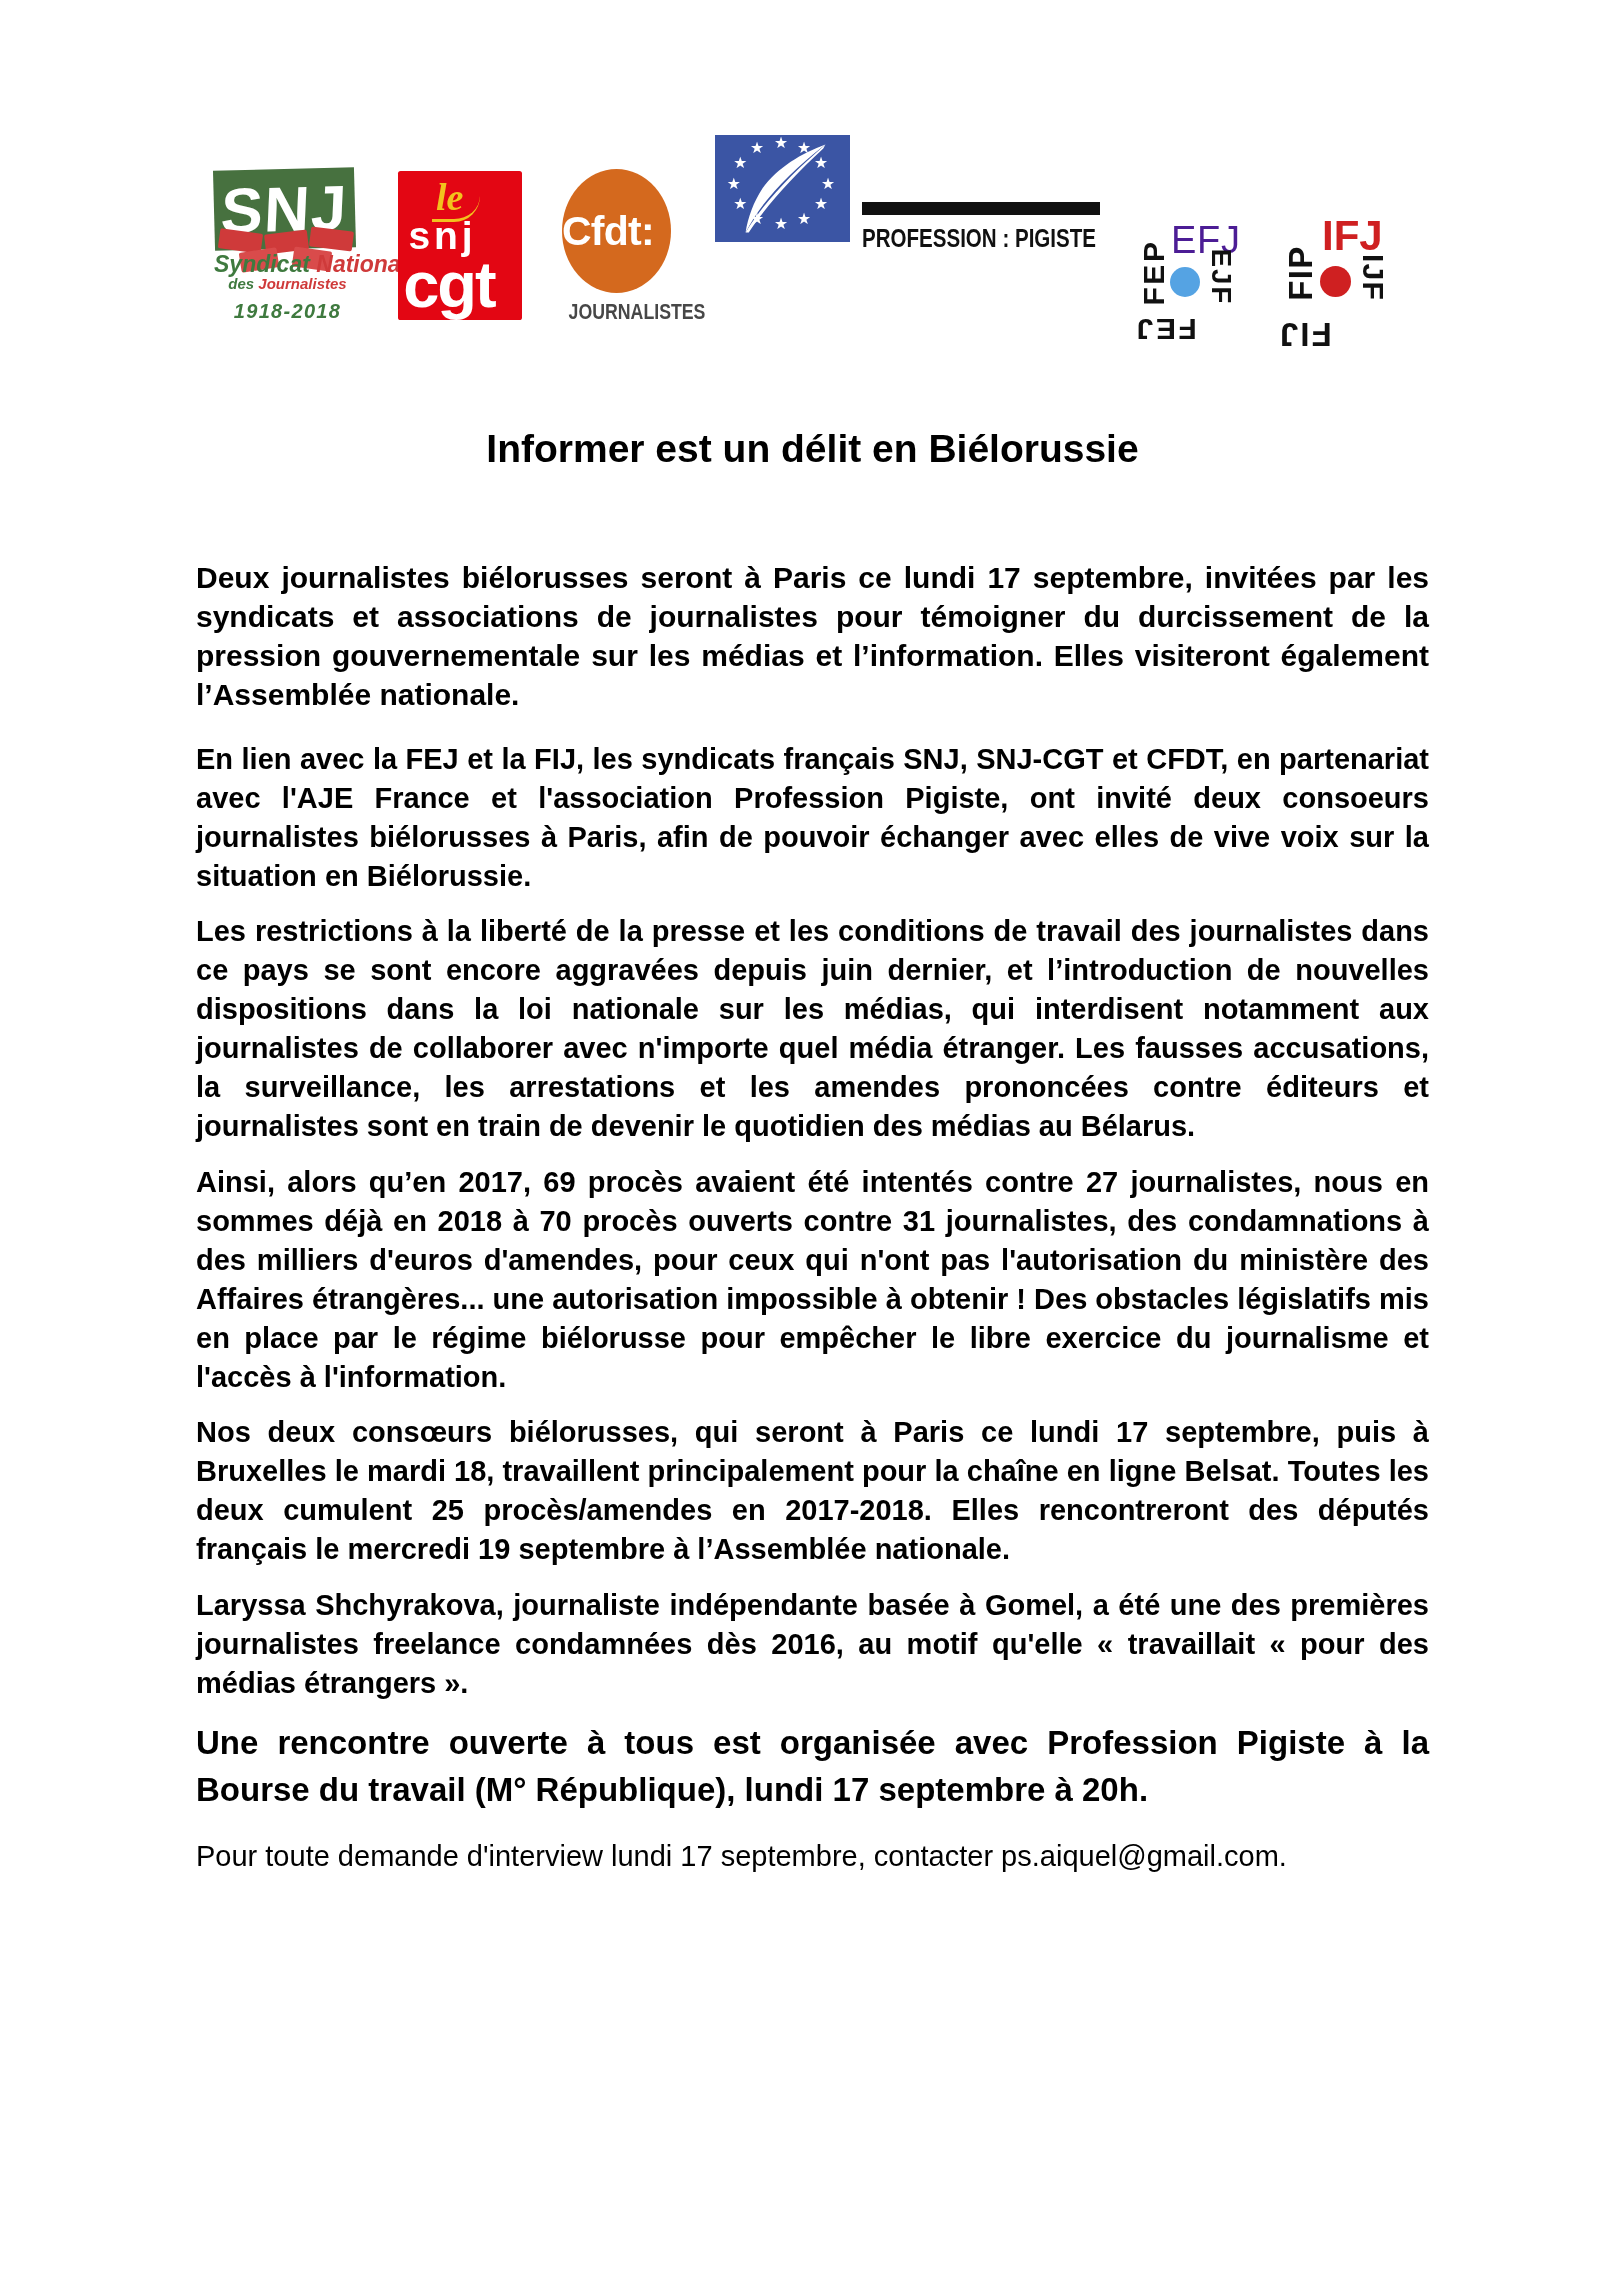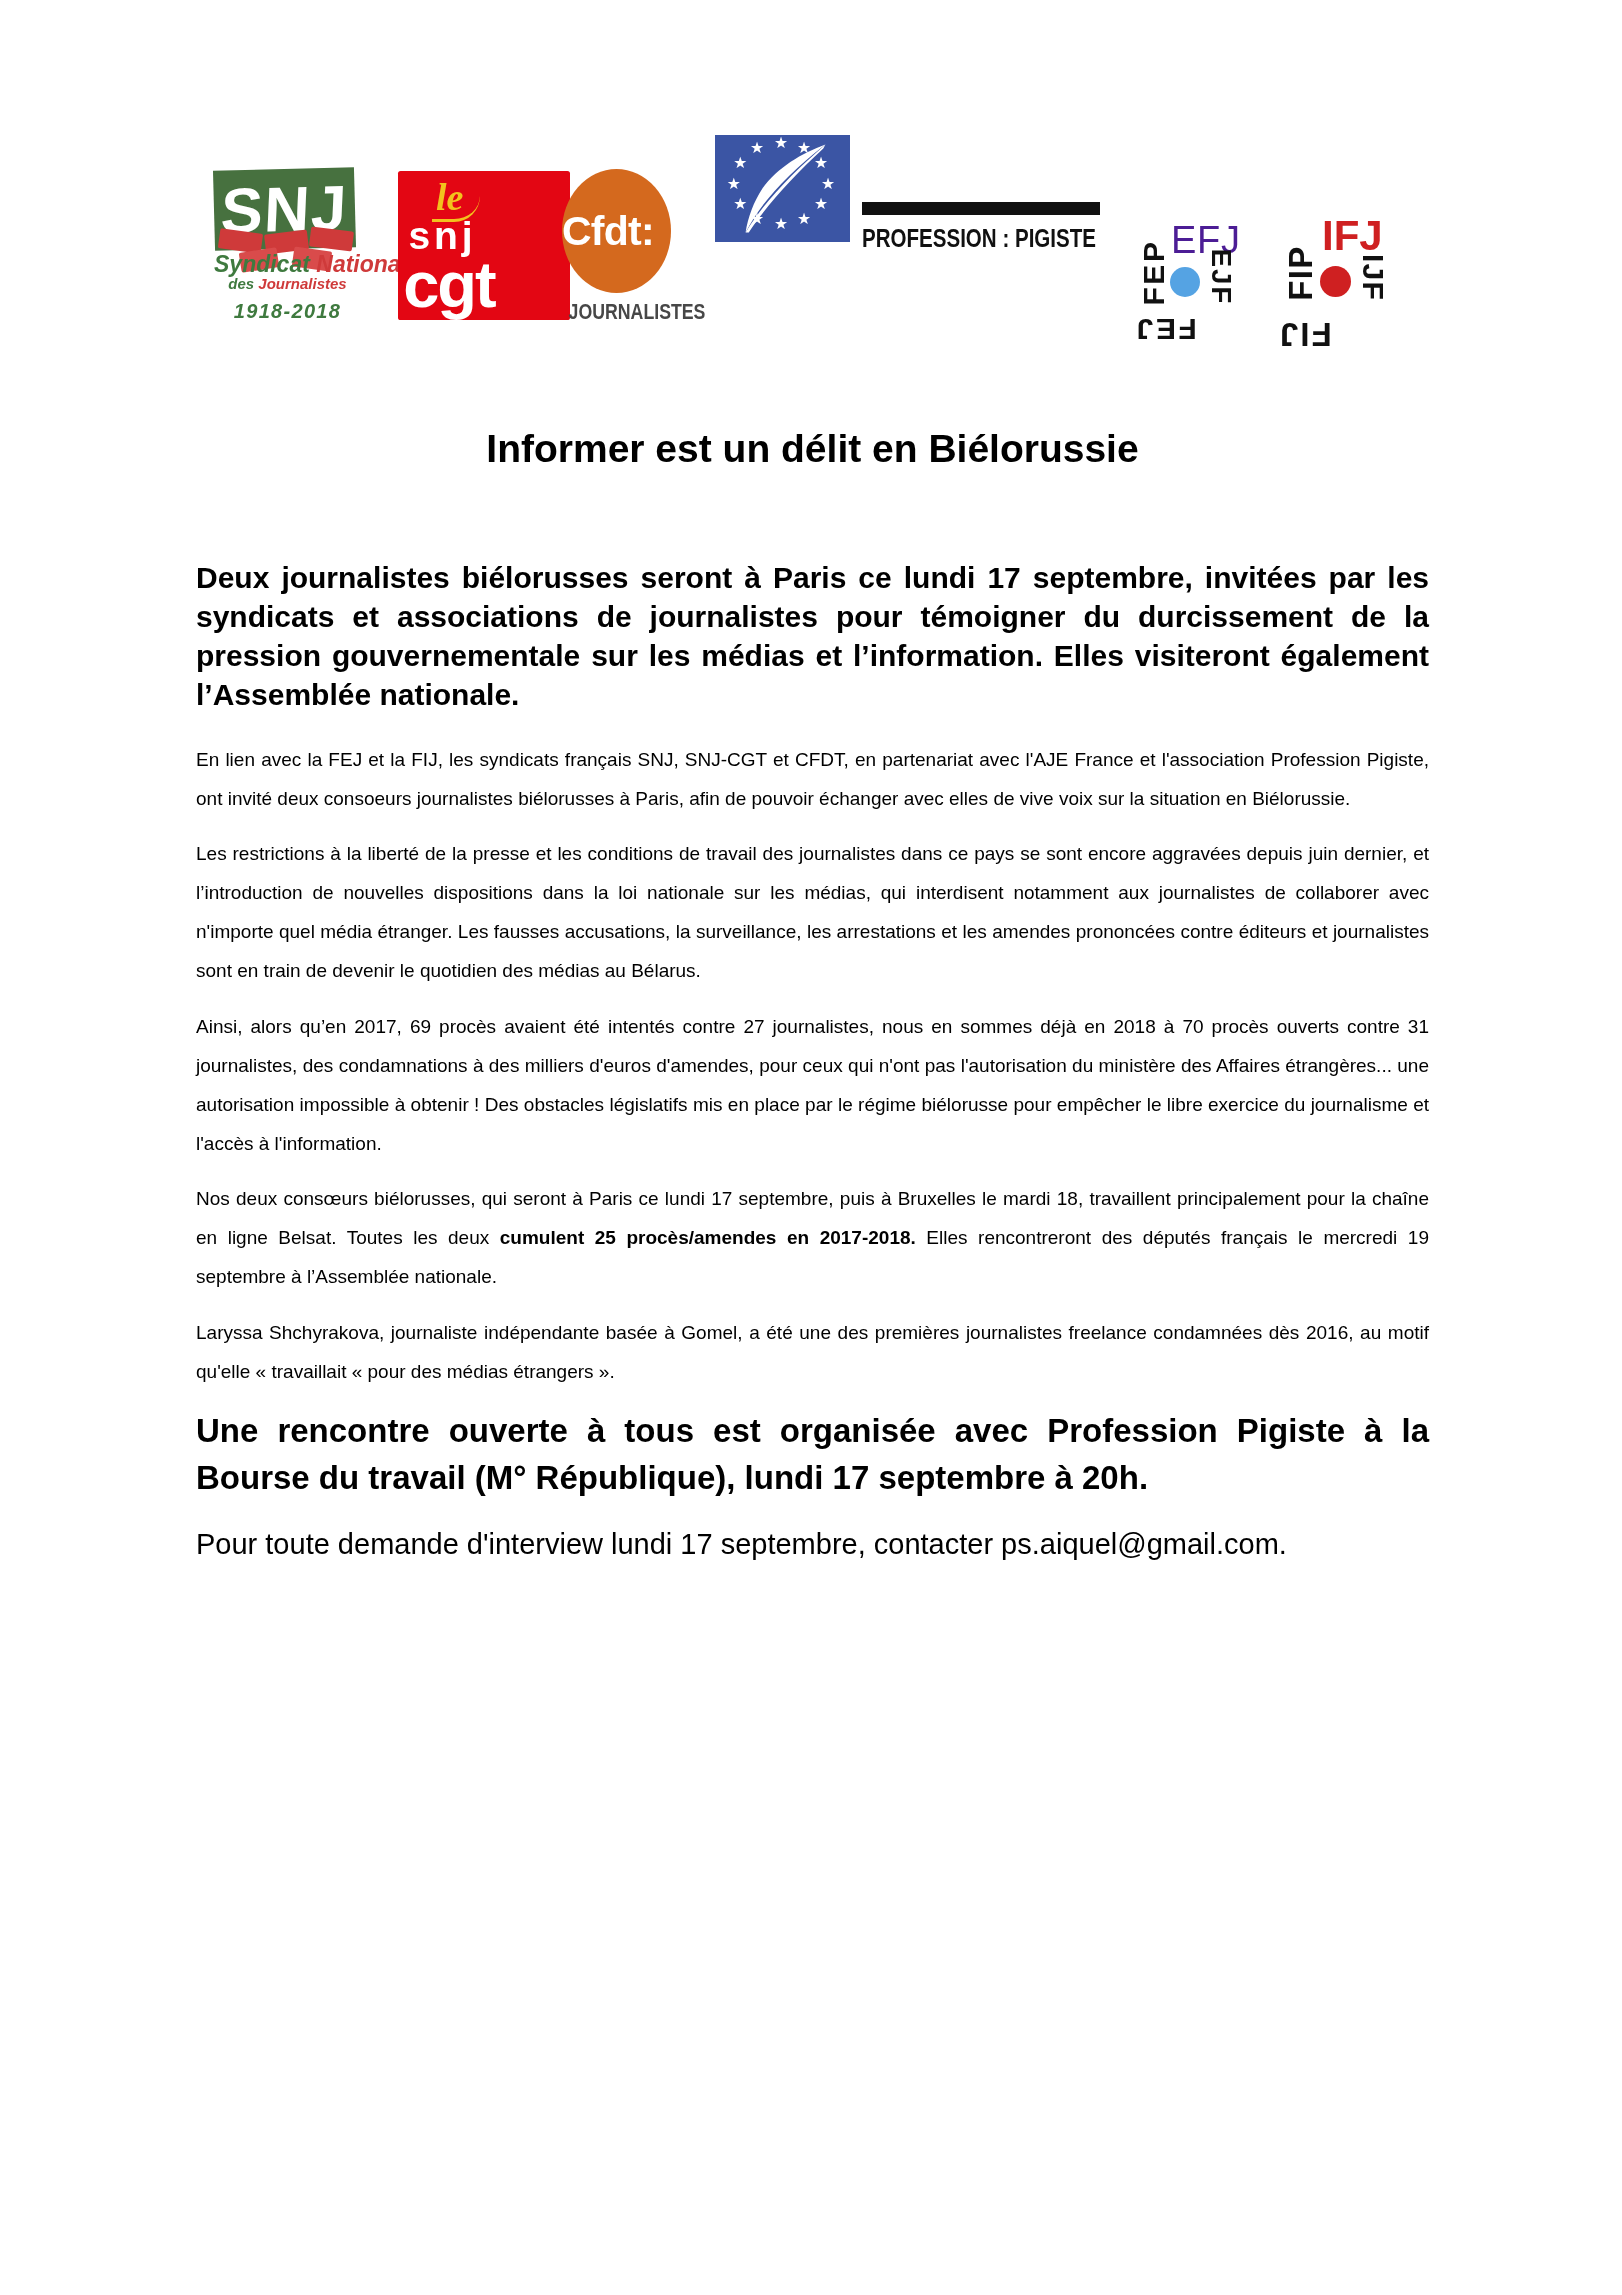--- a/index.html
+++ b/index.html
@@ -19,21 +19,21 @@
   .s2{left:51px;top:63px;width:43px;transform:rotate(-7deg);}
   .s3{left:96px;top:60px;width:43px;transform:rotate(7deg);}
   .s4{left:26px;top:81px;width:38px;transform:rotate(-9deg);background:#d94b4b;}
   .s5{left:79px;top:80px;width:38px;transform:rotate(8deg);background:#d94b4b;}
   .snj-script{position:absolute;left:0;width:147px;text-align:center;font-style:italic;font-weight:700;white-space:nowrap;}
   .snj-l1{top:82px;font-size:23px;}
   .snj-l2{top:106px;font-size:15px;}
   .snj-years{top:131px;font-size:20px;letter-spacing:1.3px;}
   .g{color:#3f7a3f;} .r{color:#cf3a3a;}
   
-  .logo-cgt{left:398px;top:171px;width:140px;height:149px;background:#e30613;border-radius:2.6px;padding-left:32px;}
+  .logo-cgt{left:398px;top:171px;width:124px;height:149px;background:#e30613;border-radius:2.6px;}
   .cgt-le{position:absolute;left:34px;top:3.9px;color:#f2c21d;font-family:"Liberation Serif","DejaVu Serif",serif;font-style:italic;font-weight:700;font-size:38px;border-bottom:3.3px solid #f2c21d;padding:0 17px 0 3.9px;border-radius:0 0 26px 0;}
   .cgt-snj{position:absolute;left:10.5px;top:43px;color:#fff;font-weight:700;font-size:39px;letter-spacing:3.9px;}
   .cgt-cgt{position:absolute;left:5.2px;top:76px;color:#fff;font-weight:800;font-size:65px;letter-spacing:-2px;}
   
   .logo-cfdt{left:558px;top:169px;width:118px;height:157px;}
   .cfdt-circle{position:absolute;left:3.9px;top:0;width:109px;height:124px;border-radius:50%;background:#d4691e;display:flex;align-items:center;justify-content:flex-start;}
   .cfdt-circle span{color:#fff;font-weight:800;font-size:41px;letter-spacing:-0.7px;}
   .cfdt-caption{position:absolute;left:0;top:130px;width:118px;text-align:center;color:#474747;font-weight:700;font-size:21.6px;transform:scaleX(0.82);transform-origin:center;white-space:nowrap;}
   
   .logo-aje{left:715px;top:135px;width:141px;height:216px;}
@@ -66,21 +66,21 @@
   .ifj-left span{font-size:33px;letter-spacing:1.3px;}
   .ifj-main{position:absolute;left:43px;top:-6.5px;font-size:42px;font-weight:800;color:#cf2021;letter-spacing:0px;}
   .ifj-dot{position:absolute;left:41px;top:48px;width:31px;height:31px;border-radius:50%;background:#cf2021;}
   .ifj-right{left:48px;top:43px;width:92px;height:33px;transform:rotate(90deg);}
   .ifj-right span{font-size:30px;letter-spacing:1.3px;}
   .ifj-bottom{position:absolute;left:-1.3px;top:97px;transform:rotate(180deg);font-size:33px;font-weight:800;letter-spacing:2px;color:#111;}
   
   .content{position:absolute;left:196px;top:424px;width:1233px;}
   h1.title{margin:0 0 84px 0;font-size:39px;line-height:50px;font-weight:700;text-align:center;letter-spacing:0px;}
   .lead{margin:0 0 26px 0;font-size:30px;line-height:39px;font-weight:700;text-align:justify;}
-  p.body{margin:0 0 16.4px 0;font-size:19px;line-height:39px;text-align:justify;}
+  p.body{margin:0 0 16.4px 0;font-size:29px;line-height:39px;text-align:justify;font-weight:bold;}
   h2.subhead{margin:0 0 23.6px 0;font-size:33px;line-height:47px;font-weight:700;text-align:justify;}
   .signup{margin:0 0 21px 0;font-size:29px;line-height:39px;}
   .contact{margin:0;font-size:29px;line-height:39px;}
   a.link{color:#4472c4;text-decoration:underline;cursor:pointer;}
 </style>
 </head>
 <body>
 
 <div class="page">
 

